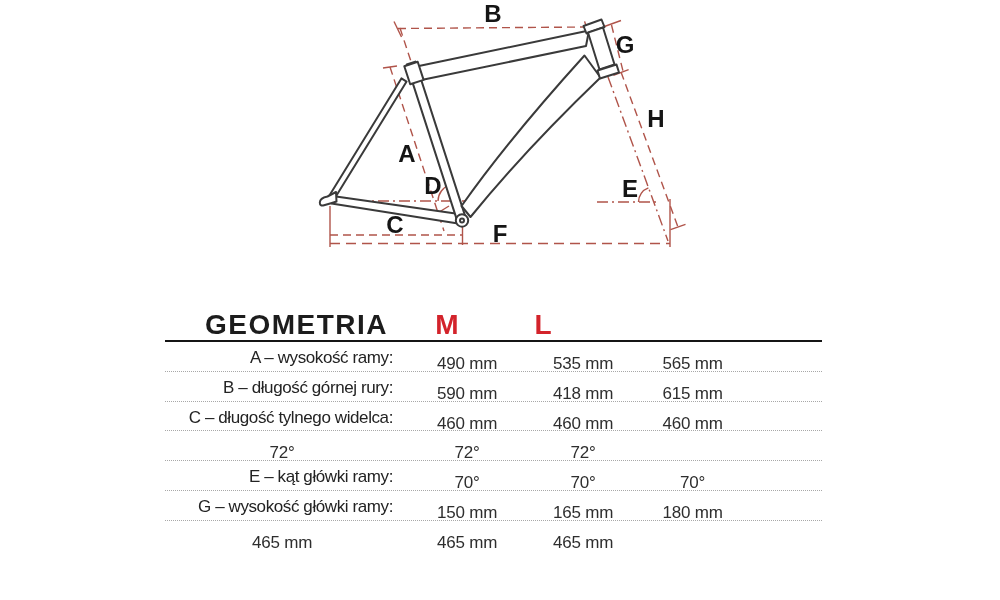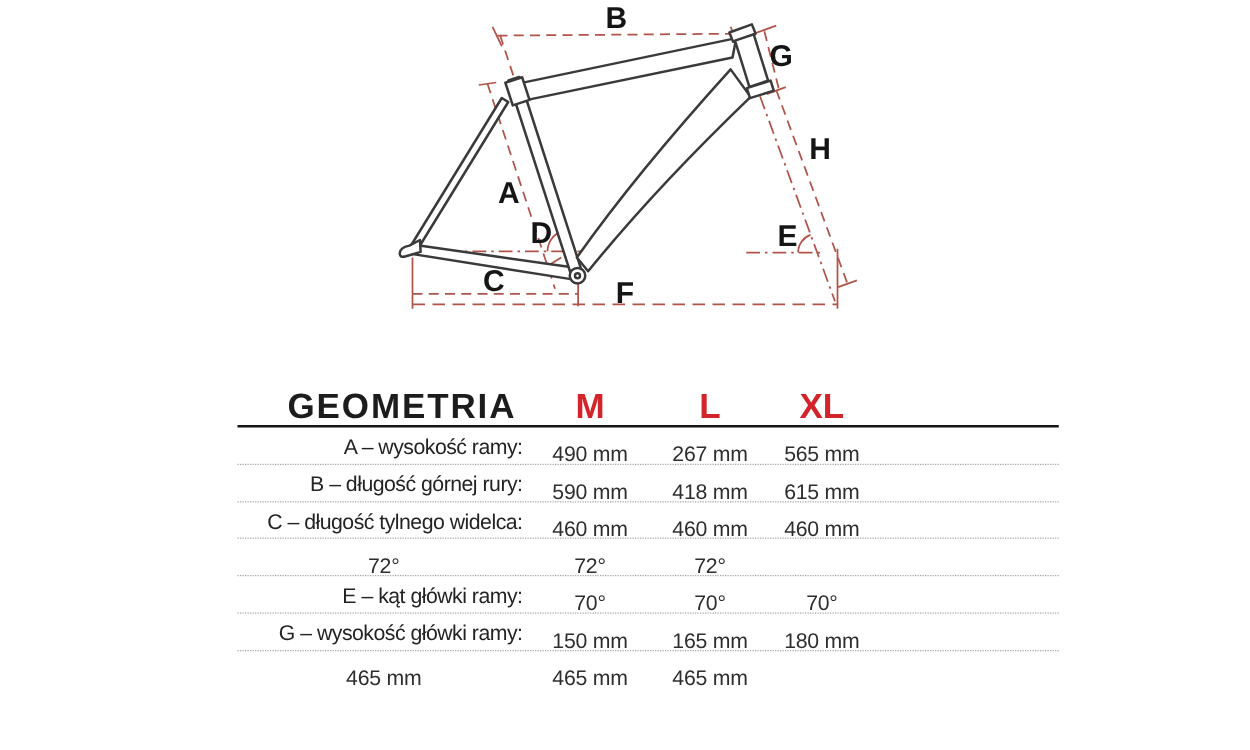--- a/index.html
+++ b/index.html
@@ -14,37 +14,38 @@
   .frame-shape{fill:#ffffff;stroke:#3a3a3a;stroke-width:2;stroke-linejoin:round;}
   .dim{stroke:#b0544a;stroke-width:1.4;fill:none;stroke-linecap:butt;}
   .dim-dash{stroke-dasharray:8 5;}
   .dim-dashf{stroke-dasharray:10 6;}
   .dim-dashdot{stroke-dasharray:11 4 2 4;}
   .dim-label{
     font-family:"Liberation Sans","DejaVu Sans",sans-serif;
     font-size:24px;font-weight:700;fill:#151515;text-anchor:middle;
   }
   
-  .geo-table{position:absolute;left:190px;top:310px;width:657px;}
+  .geo-table{position:absolute;left:165px;top:310px;width:657px;}
   .geo-head{
     display:grid;grid-template-columns:234px 96px 96px 83px 1fr;
     align-items:end;height:30px;border-bottom:2.5px solid #151515;
   }
   .geo-title{
     padding-left:40px;font-size:28px;font-weight:700;letter-spacing:1.5px;
     color:#1c1c1c;line-height:1;padding-bottom:1px;white-space:nowrap;
   }
   .geo-col{
     font-size:28px;font-weight:700;color:#d3232b;text-align:center;
     line-height:1;padding-bottom:1px;
   }
   .geo-row{
     display:grid;grid-template-columns:234px 96px 96px 83px 1fr;
     align-items:center;height:29.8px;box-sizing:border-box;
     border-bottom:1px dotted #a8a8a8;
+    gap:20px;
   }
   .geo-row:last-child{border-bottom:none;}
   .geo-label{
     text-align:right;padding-right:6px;font-size:17px;letter-spacing:-0.4px;
     color:#232323;white-space:nowrap;
   }
   .geo-val{text-align:center;font-size:17px;letter-spacing:-0.2px;color:#2e2e2e;white-space:nowrap;margin-top:12px;}
 </style>
 </head>
 <body>
@@ -115,28 +116,27 @@
       <text class="dim-label" x="656" y="127">H</text>
     </g>
   </svg>
 </div>
 
 <div class="geo-table">
   <div class="geo-head">
     <div class="geo-title">GEOMETRIA</div>
     <div class="geo-col">M</div>
     <div class="geo-col">L</div>
-    <div class="geo-col">XL</div>
     <div></div>
   </div>
 
   <div class="geo-row">
     <div class="geo-label">A – wysokość ramy:</div>
     <div class="geo-val">490 mm</div>
-    <div class="geo-val">267 mm</div>
+    <div class="geo-val">535 mm</div>
     <div class="geo-val">565 mm</div>
     <div></div>
   </div>
   <div class="geo-row">
     <div class="geo-label">B – długość górnej rury:</div>
     <div class="geo-val">590 mm</div>
     <div class="geo-val">418 mm</div>
     <div class="geo-val">615 mm</div>
     <div></div>
   </div>

